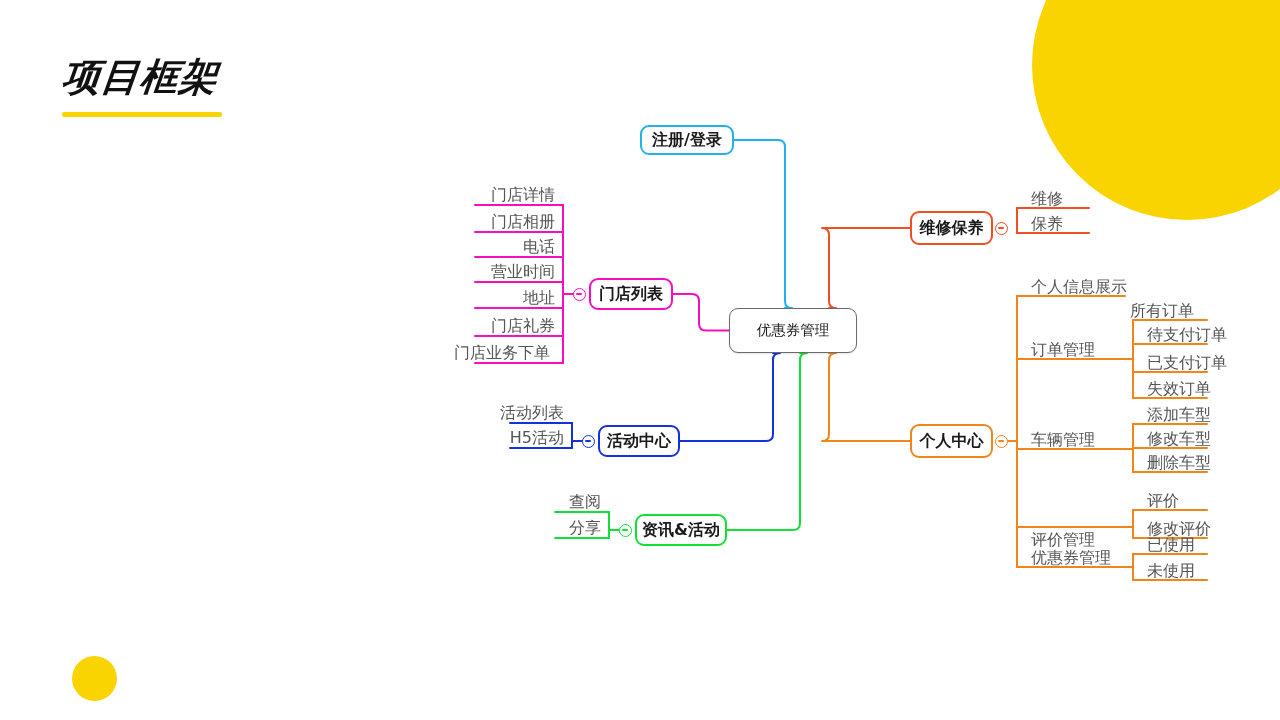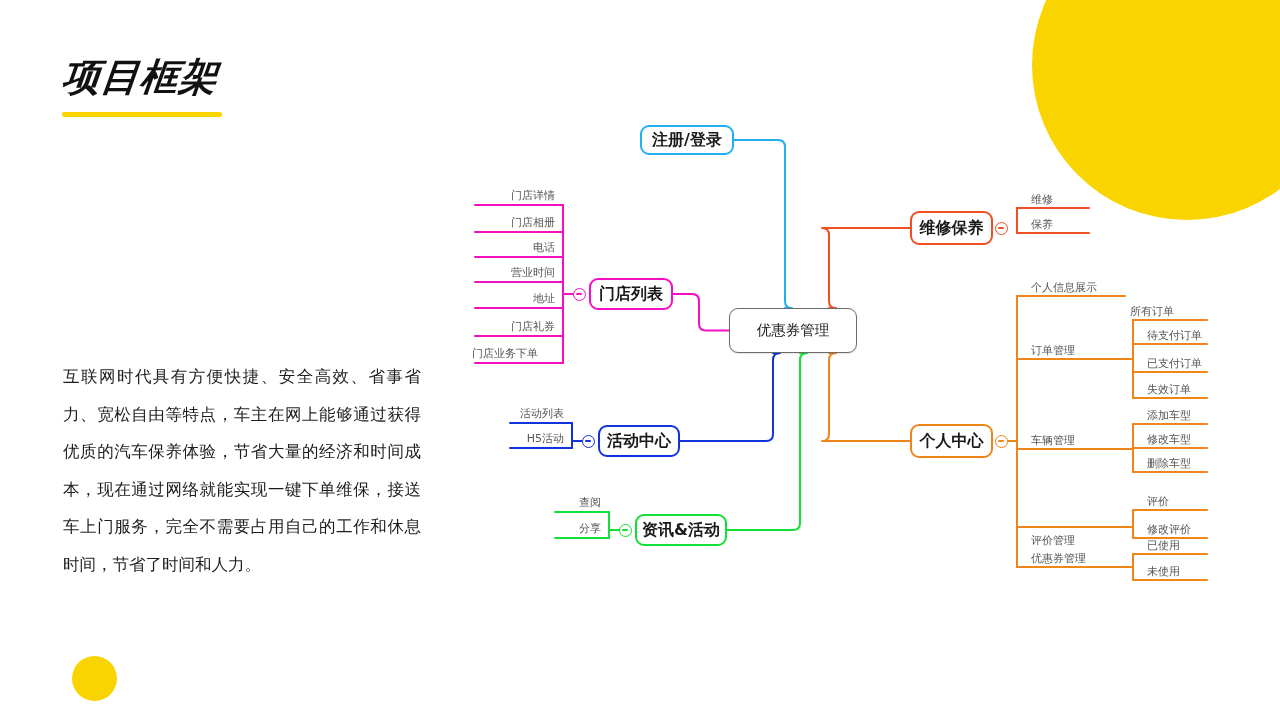--- a/index.html
+++ b/index.html
@@ -43,21 +43,21 @@
   .node-root{
     border:1.6px solid #6b6b6b;border-radius:9px;background:#ffffff;
     font-size:14.5px;color:#1a1a1a;padding:0 10px;
     box-shadow:0 1px 2px rgba(0,0,0,.10);
   }
   .node-l1{
     border-width:2px;border-style:solid;border-radius:9px;background:#ffffff;
     font-size:16px;color:#1a1a1a;font-weight:bold;padding:0 8px;
   }
   .node-leaf{
-    font-size:11px;color:#555555;background:transparent;padding:0 6px;
+    font-size:16px;color:#555555;background:transparent;padding:0 6px;
     justify-content:center;
   }
   .node-leaf.left{justify-content:flex-end;}
   .node-leaf.right{justify-content:flex-start;}
 
   
   .toggle{
     position:absolute;width:13px;height:13px;border-radius:50%;
     background:#ffffff;box-sizing:border-box;
     display:flex;align-items:center;justify-content:center;
@@ -70,21 +70,20 @@
 <div id="stage">
 
   <div class="deco-circle" id="circle-top" style="background: rgb(250, 212, 0);"></div>
   <div class="deco-circle" id="circle-bottom" style="background: rgb(250, 212, 0);"></div>
 
   <div id="title-block">
     <div id="page-title" style="color: rgb(17, 17, 17);">项目框架</div>
     <div id="title-rule" style="background: rgb(250, 212, 0);"></div>
   </div>
 
-  <div id="body-paragraph">互联网时代具有方便快捷、安全高效、省事省力、宽松自由等特点，车主在网上能够通过获得优质的汽车保养体验，节省大量的经济和时间成本，现在通过网络就能实现一键下单维保，接送车上门服务，完全不需要占用自己的工作和休息时间，节省了时间和人力。</div>
 
   <div id="mindmap">
     <svg id="mm-svg" viewBox="0 0 840 540">
         <path d="M294,50 L338,50 Q345,50 345,57 L345,211 Q345,218 352,218 L345,218" fill="none" stroke="#22B0EE" stroke-width="2" stroke-linecap="round" stroke-linejoin="round"></path>
         <path d="M389,218 L396,218 Q389,218 389,211 L389,145 Q389,138 382,138 L470,138" fill="none" stroke="#F04E23" stroke-width="2" stroke-linecap="round" stroke-linejoin="round"></path>
         <path d="M577,118 L577,143" fill="none" stroke="#F04E23" stroke-width="2" stroke-linecap="round" stroke-linejoin="round"></path>
         <path d="M577,118 L649,118" fill="none" stroke="#F04E23" stroke-width="2" stroke-linecap="round" stroke-linejoin="round"></path>
         <path d="M577,143 L649,143" fill="none" stroke="#F04E23" stroke-width="2" stroke-linecap="round" stroke-linejoin="round"></path>
         <path d="M389,263 L396,263 Q389,263 389,270 L389,344 Q389,351 382,351 L470,351" fill="none" stroke="#F08519" stroke-width="2" stroke-linecap="round" stroke-linejoin="round"></path>
         <path d="M577,206 L577,477" fill="none" stroke="#F08519" stroke-width="2" stroke-linecap="round" stroke-linejoin="round"></path>
@@ -162,21 +161,21 @@
         <div class="node node-l1" style="left: 149px; top: 188px; width: 84px; height: 32px; border-color: rgb(245, 15, 192);">门店列表</div>
         <div class="toggle" style="left: 132.5px; top: 197.5px; border: 1.4px solid rgb(245, 15, 192);">
           <i style="background: rgb(245, 15, 192);"></i>
         </div>
         <div class="node node-leaf left" style="left: 35px; top: 96px; width: 86px; height: 19px;">门店详情</div>
         <div class="node node-leaf left" style="left: 35px; top: 123px; width: 86px; height: 19px;">门店相册</div>
         <div class="node node-leaf left" style="left: 35px; top: 148px; width: 86px; height: 19px;">电话</div>
         <div class="node node-leaf left" style="left: 35px; top: 173px; width: 86px; height: 19px;">营业时间</div>
         <div class="node node-leaf left" style="left: 35px; top: 199px; width: 86px; height: 19px;">地址</div>
         <div class="node node-leaf left" style="left: 35px; top: 227px; width: 86px; height: 19px;">门店礼券</div>
-        <div class="node node-leaf left" style="left: 18px; top: 254px; width: 86px; height: 19px; font-family: Liberation Mono, monospace;">门店业务下单</div>
+        <div class="node node-leaf left" style="left: 30px; top: 254px; width: 86px; height: 19px; font-family: Liberation Mono, monospace;">门店业务下单</div>
         <div class="node node-l1" style="left: 158px; top: 335px; width: 82px; height: 32px; border-color: rgb(20, 50, 220);">活动中心</div>
         <div class="toggle" style="left: 141.5px; top: 344.5px; border: 1.4px solid rgb(20, 50, 220);">
           <i style="background: rgb(20, 50, 220);"></i>
         </div>
         <div class="node node-leaf left" style="left: 70px; top: 314px; width: 60px; height: 19px;">活动列表</div>
         <div class="node node-leaf left" style="left: 70px; top: 339px; width: 60px; height: 19px;">H5活动</div>
         <div class="node node-l1" style="left: 195px; top: 424px; width: 92px; height: 32px; border-color: rgb(19, 224, 52);">资讯&amp;活动</div>
         <div class="toggle" style="left: 178.5px; top: 433.5px; border: 1.4px solid rgb(19, 224, 52);">
           <i style="background: rgb(19, 224, 52);"></i>
         </div>

